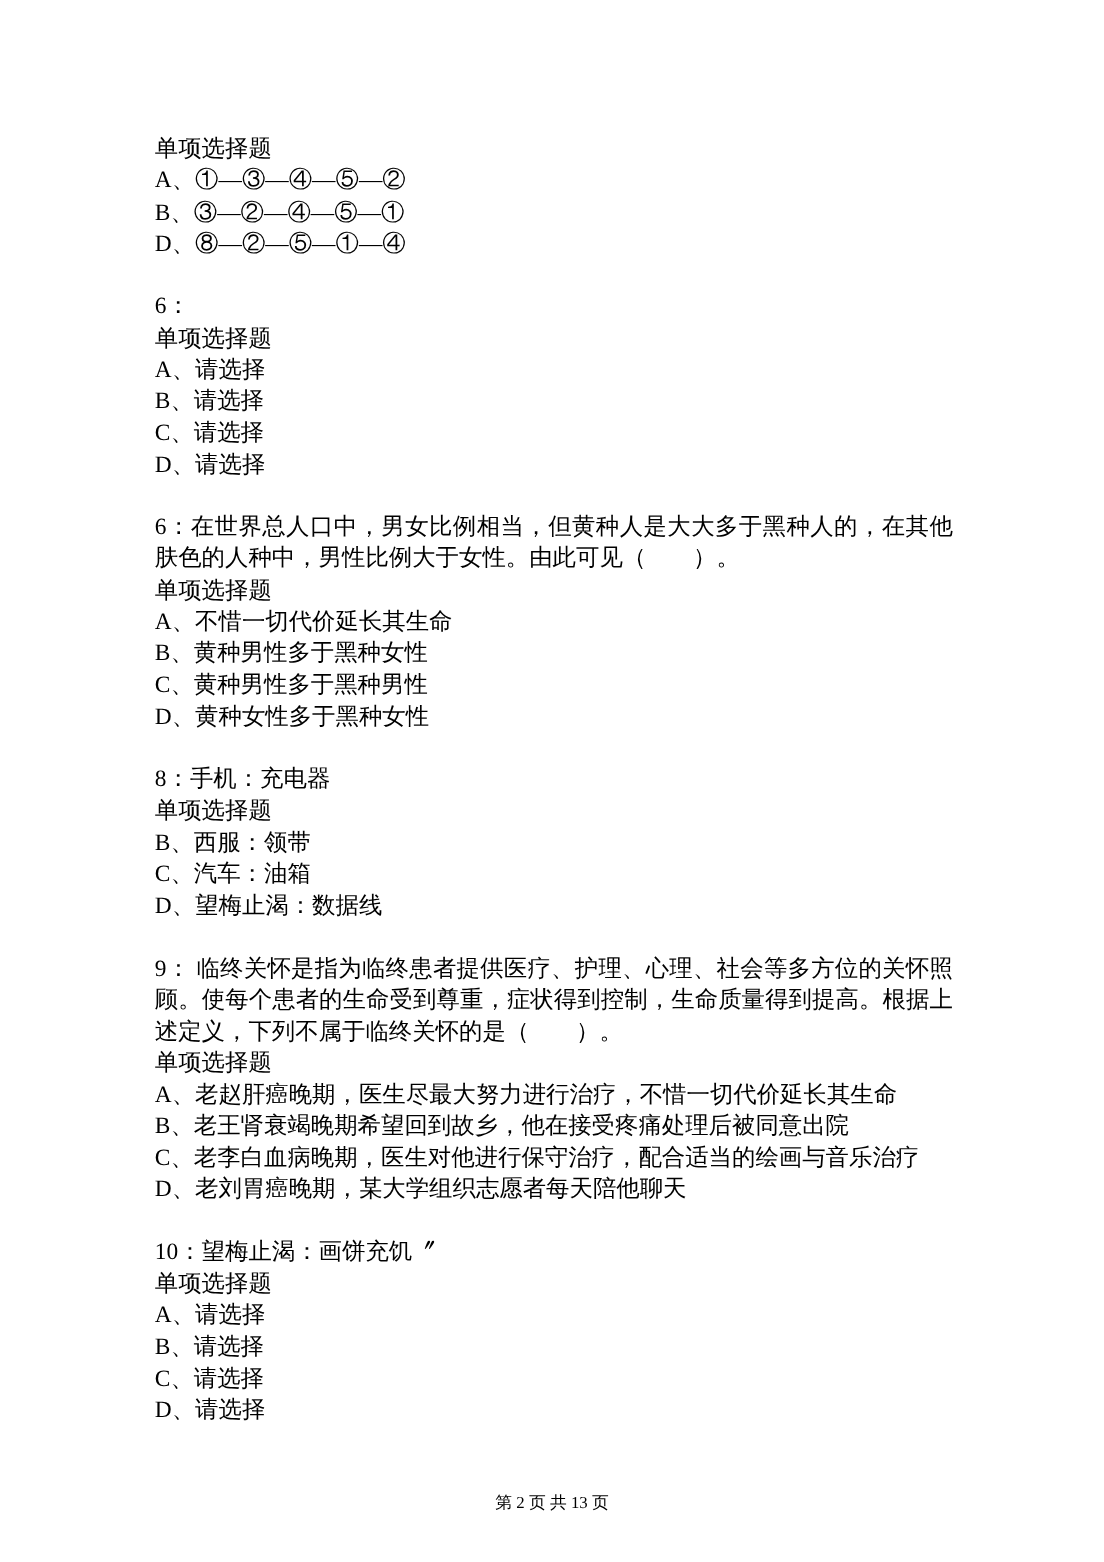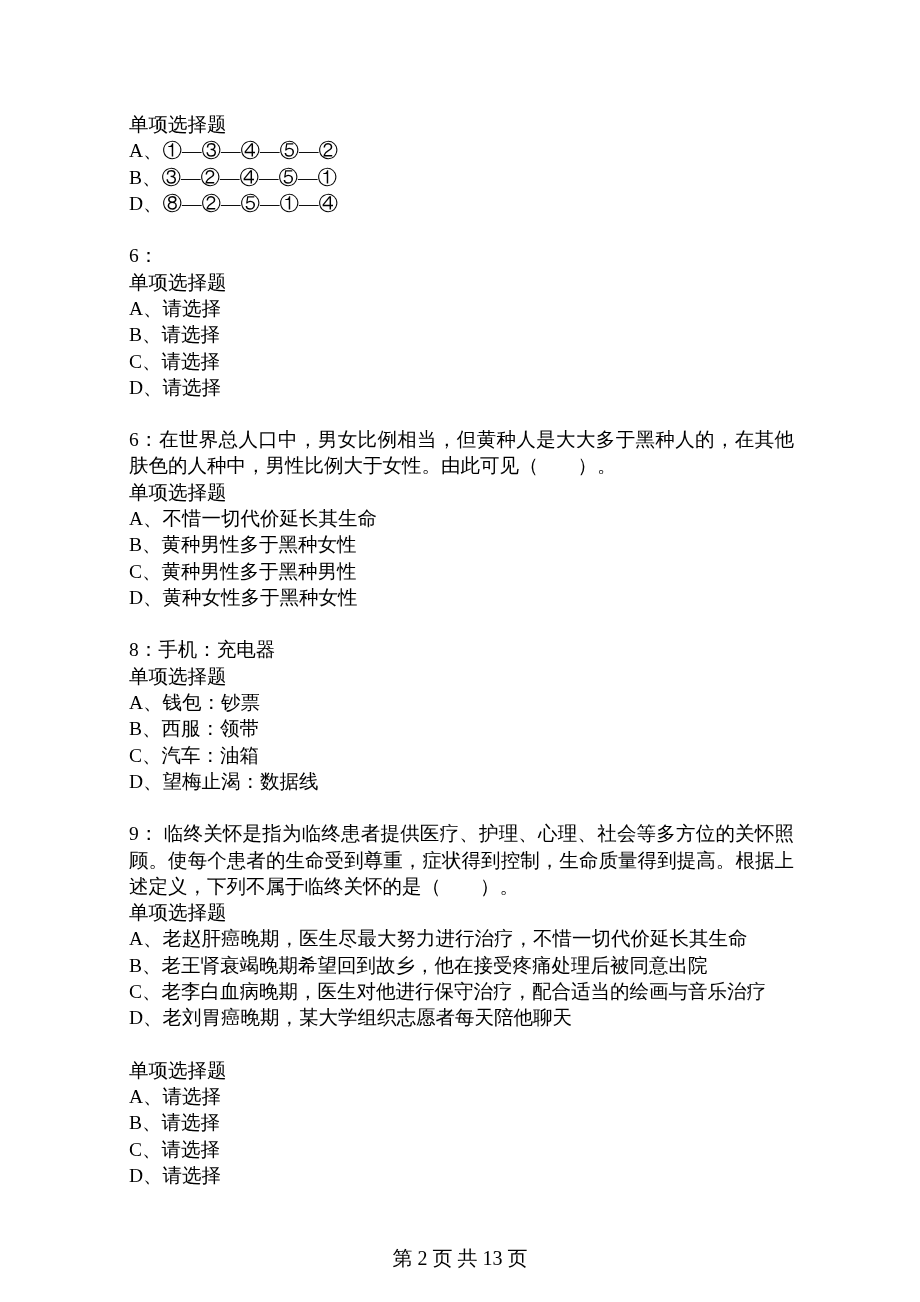--- a/index.html
+++ b/index.html
@@ -27,21 +27,21 @@
   }
   .opts div {
     white-space: nowrap;
   }
   .footer {
     position: absolute;
     left: 0;
     width: 920px;
     top: 1245px;
     text-align: center;
-    font-size: 20px;
+    font-size: 14px;
     font-family: "SimSun", "宋体", serif;
     color: #000;
   }
   .stem {
     text-align: justify;
   }
 </style>
 </head>
 <body>
 
@@ -75,39 +75,39 @@
       <div>B、黄种男性多于黑种女性</div>
       <div>C、黄种男性多于黑种男性</div>
       <div>D、黄种女性多于黑种女性</div>
     </div>
   </div>
 
   <div class="block">
     <div>8：手机：充电器</div>
     <div>单项选择题</div>
     <div class="opts">
-      <div>A、钱包：钞票</div>
       <div>B、西服：领带</div>
       <div>C、汽车：油箱</div>
       <div>D、望梅止渴：数据线</div>
     </div>
   </div>
 
   <div class="block">
     <div class="stem">9： 临终关怀是指为临终患者提供医疗、护理、心理、社会等多方位的关怀照顾。使每个患者的生命受到尊重，症状得到控制，生命质量得到提高。根据上述定义，下列不属于临终关怀的是（　　）。</div>
     <div>单项选择题</div>
     <div class="opts">
       <div>A、老赵肝癌晚期，医生尽最大努力进行治疗，不惜一切代价延长其生命</div>
       <div>B、老王肾衰竭晚期希望回到故乡，他在接受疼痛处理后被同意出院</div>
       <div>C、老李白血病晚期，医生对他进行保守治疗，配合适当的绘画与音乐治疗</div>
       <div>D、老刘胃癌晚期，某大学组织志愿者每天陪他聊天</div>
     </div>
   </div>
 
   <div class="block">
+    <div>10：望梅止渴：画饼充饥〞</div>
     <div>单项选择题</div>
     <div class="opts">
       <div>A、请选择</div>
       <div>B、请选择</div>
       <div>C、请选择</div>
       <div>D、请选择</div>
     </div>
   </div>
 
 </div>

